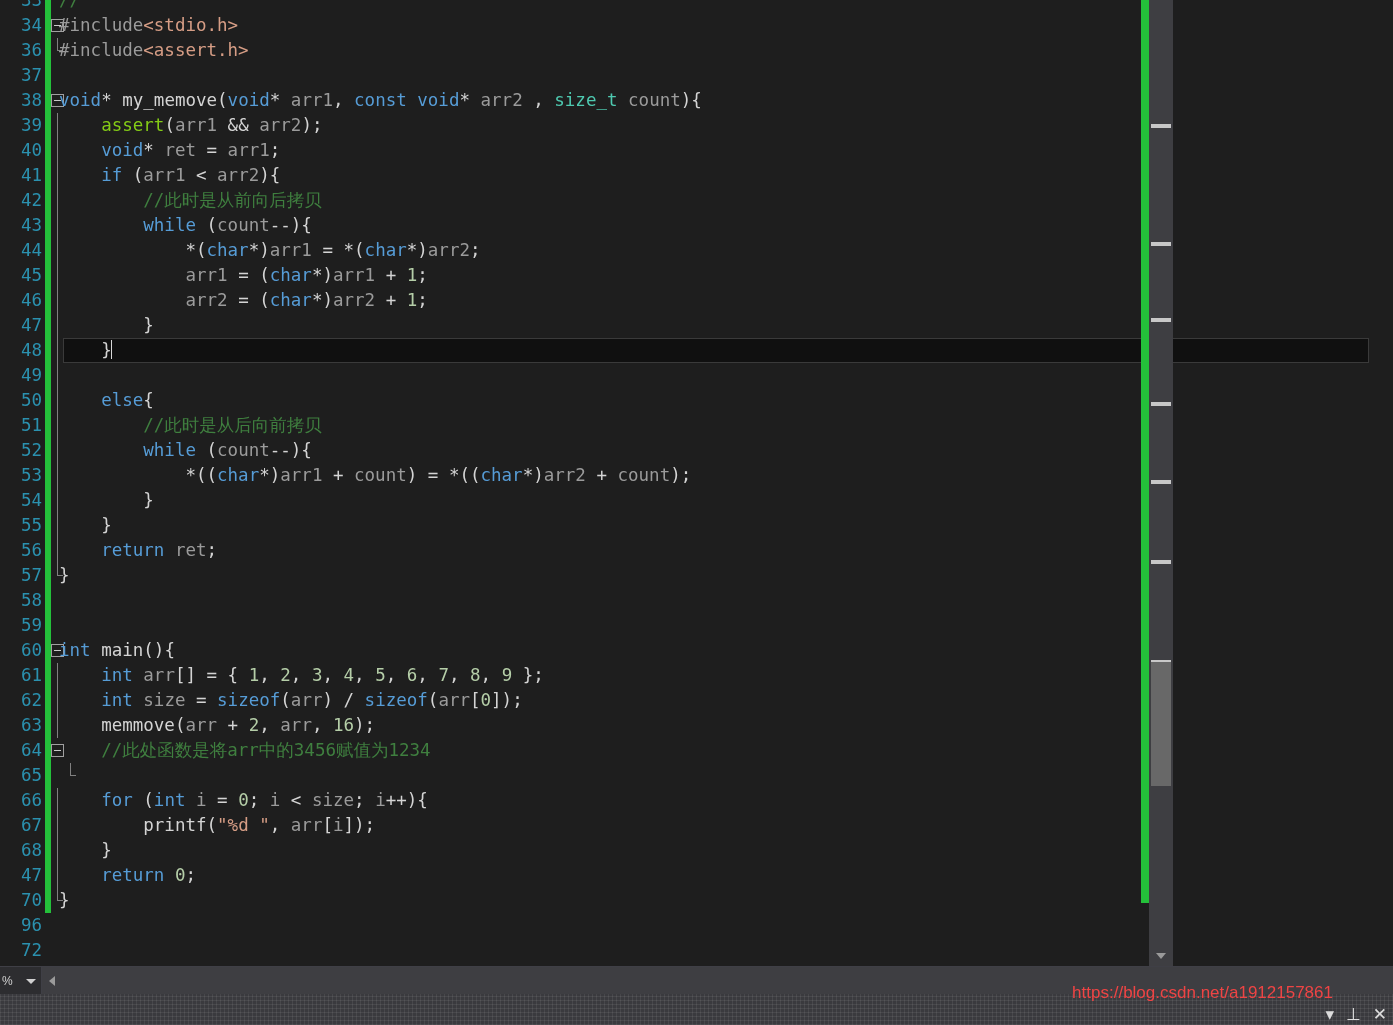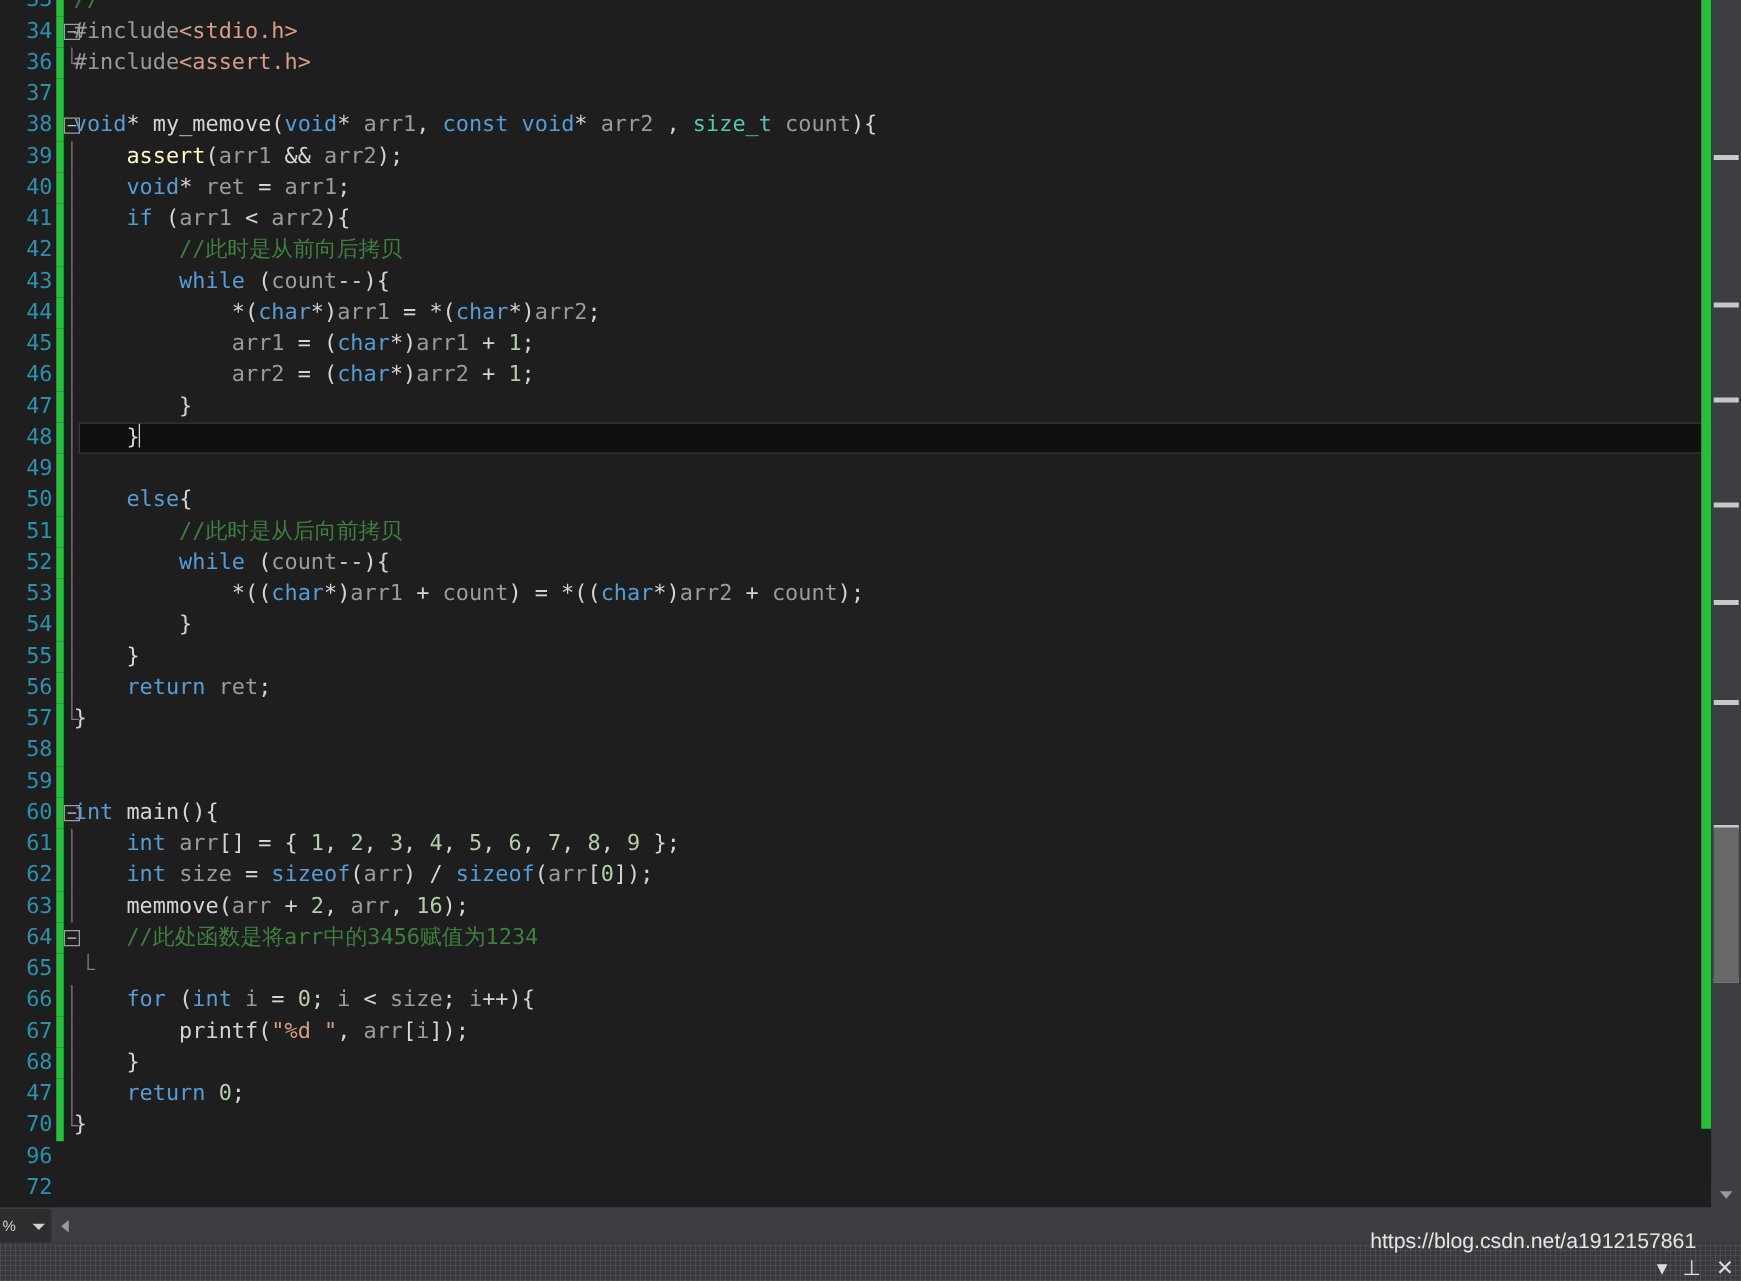--- a/index.html
+++ b/index.html
@@ -6,21 +6,21 @@
   html, body {
     margin: 0; padding: 0;
     width: 1393px; height: 1025px;
     overflow: hidden;
     background: #1e1e1e;
     font-family: "DejaVu Sans Mono", monospace;
   }
 
   #app {
     position: relative;
-    width: 1393px;
+    width: 1173px;
     height: 1025px;
     background: #1e1e1e;
   }
 
   
   #editor-area {
     position: absolute;
     left: 0; top: 0;
     width: 1393px;
     height: 966px;
@@ -146,21 +146,21 @@
     left: 2px; top: 5px;
     width: 7px; height: 1px;
     background: #c8c8c8;
   }
 
   
   .t-kw   { color: #569cd6; }  
   .t-type { color: #4ec9b0; }  
   .t-id   { color: #9b9b9b; }  
   .t-fn   { color: #d4d4d4; }  
-  .t-mac  { color: #fef9c3; }  
+  .t-mac  { color: #84cc16; }  
   .t-num  { color: #b5cea8; }  
   .t-str  { color: #d69d85; }  
   .t-inc  { color: #d69d85; }  
   .t-pp   { color: #9b9b9b; }  
   .t-cmt  { color: #3f7f3f; }  
   .t-punc { color: #d4d4d4; }
 
   
   #v-scroll {
     position: absolute;
@@ -268,23 +268,23 @@
     left: 0; top: 28px;
     width: 1393px; height: 31px;
     background:
       repeating-linear-gradient(0deg,  rgba(255,255,255,.07) 0 1px, transparent 1px 4px),
       repeating-linear-gradient(90deg, rgba(255,255,255,.07) 0 1px, transparent 1px 4px),
       #3a3a3e;
   }
 
   #watermark-url {
     position: absolute;
-    right: 36px;
+    right: 60px;
     bottom: 22px;
-    color: #e5e5e5;
+    color: #ef4444;
     font-family: "Liberation Sans", sans-serif;
     font-size: 17px;
     white-space: nowrap;
   }
 
   
   #tray {
     position: absolute;
     right: 6px; bottom: 2px;
     display: flex;

